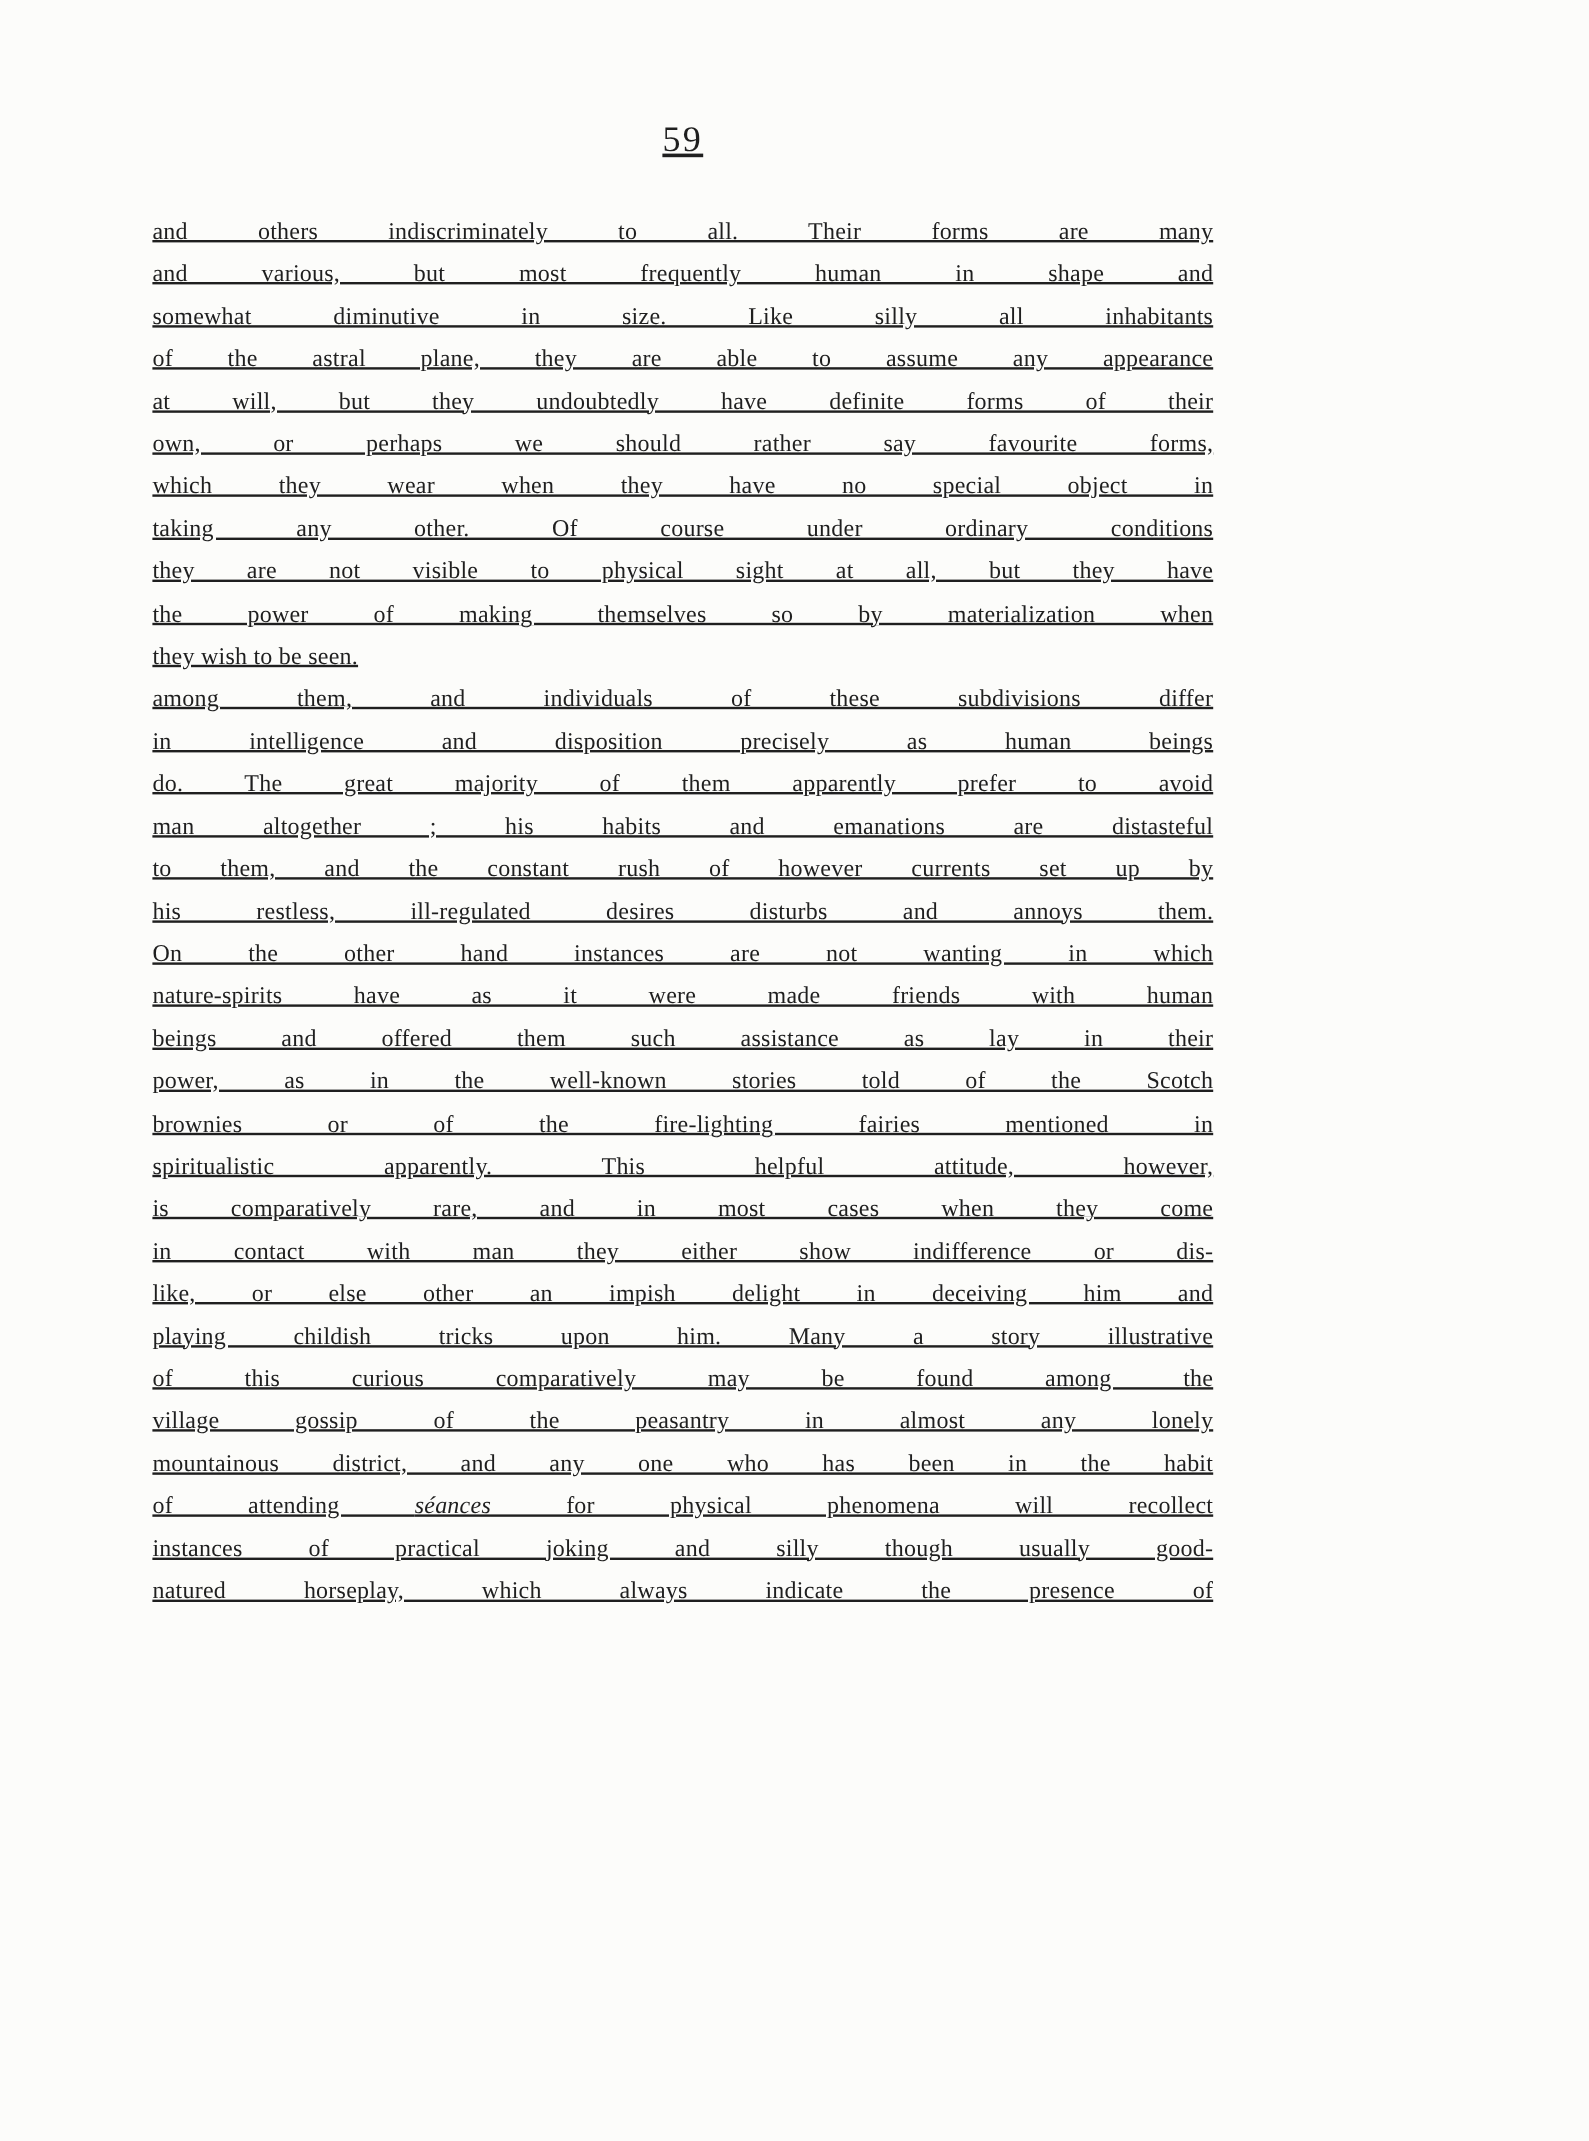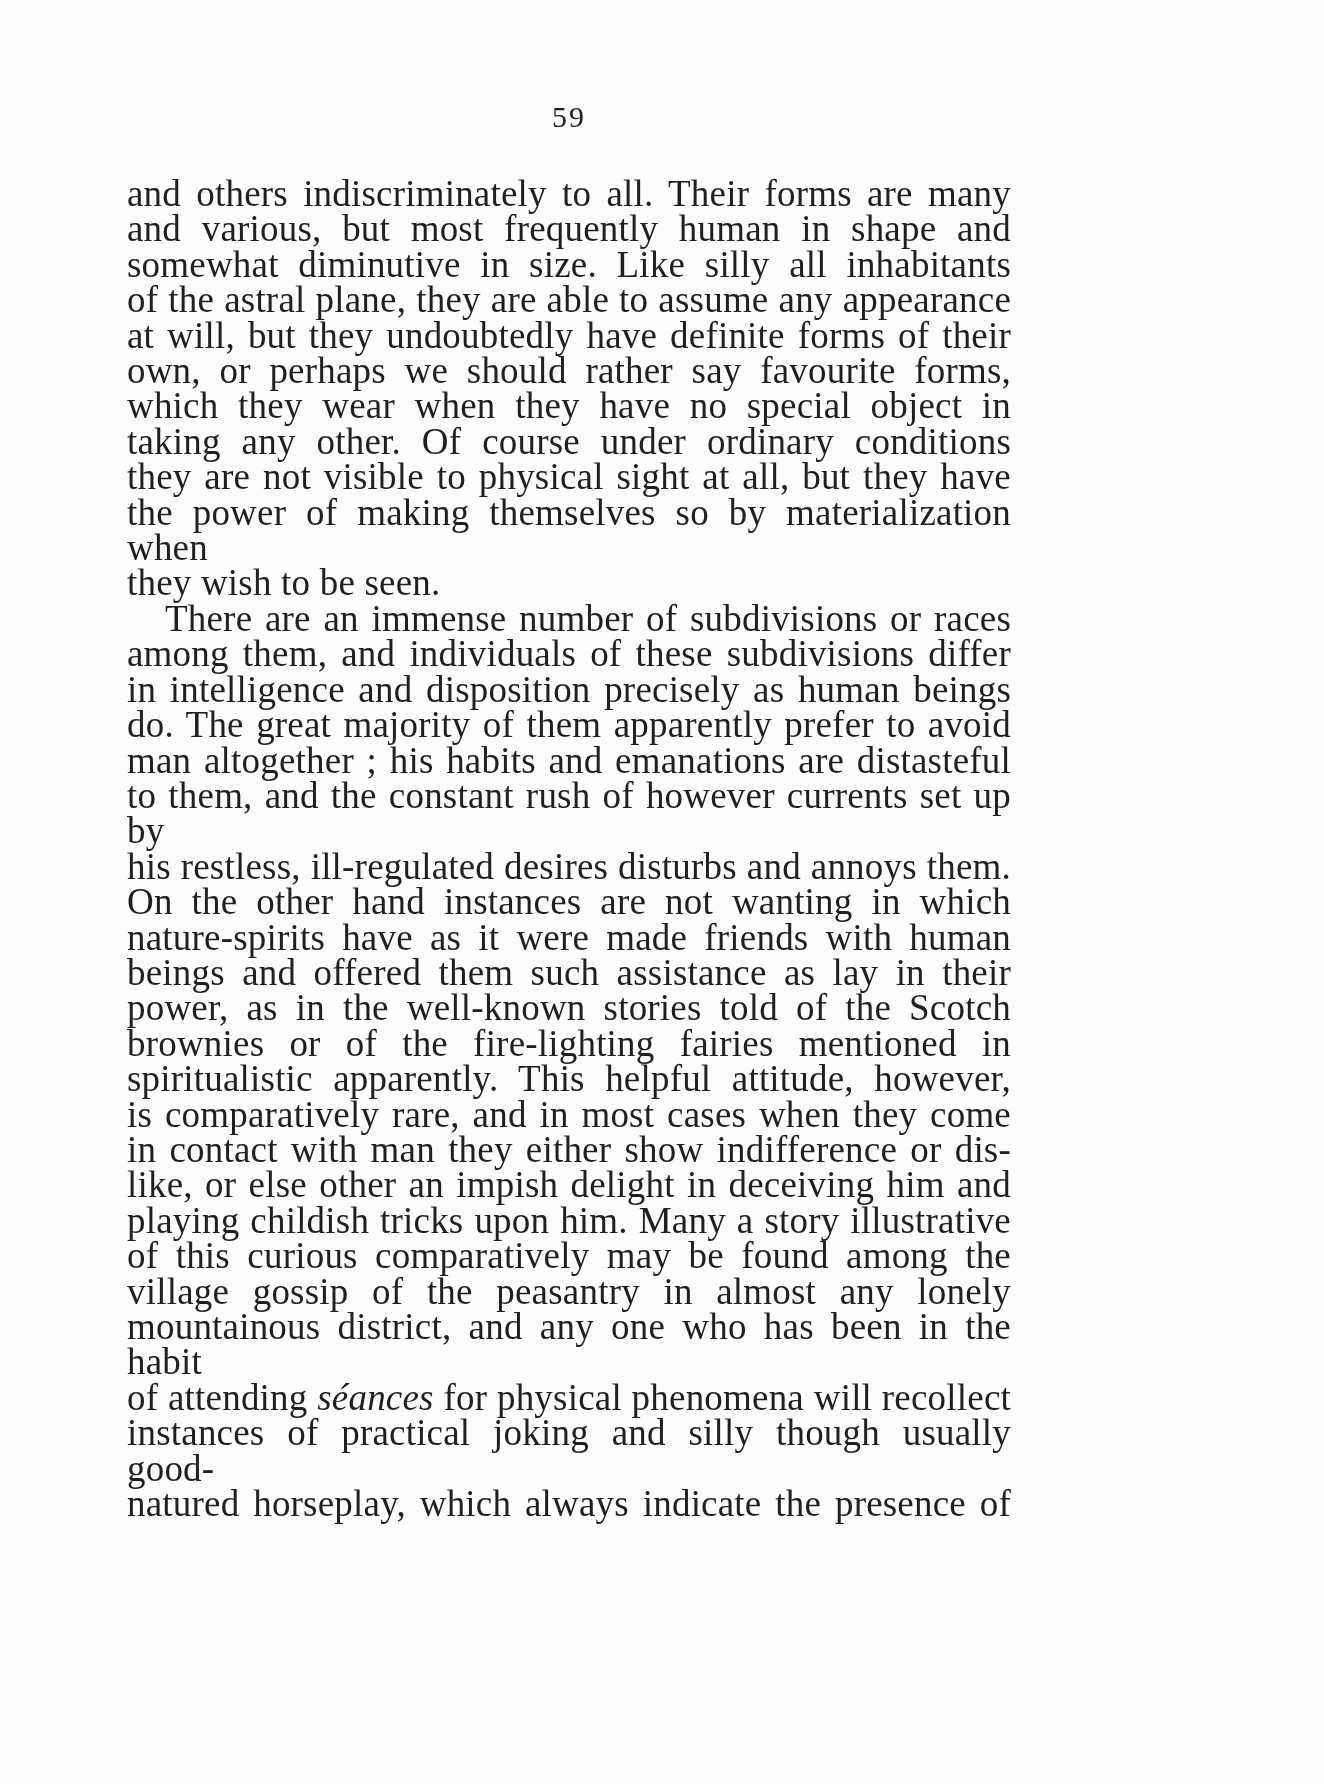--- a/index.html
+++ b/index.html
@@ -9,34 +9,35 @@
     height: 1784px;
     background: #fcfcfa;
     font-family: "Liberation Serif", "DejaVu Serif", serif;
     color: #1f1f1f;
     overflow: hidden;
   }
   .page {
     width: 1324px;
     height: 1784px;
     position: relative;
+    text-decoration: underline;
   }
   .page-number {
     padding-top: 100px;
     margin-left: 127px;
     width: 884px;
     text-align: center;
     font-size: 30px;
     letter-spacing: 2px;
   }
   .text-block {
     margin-left: 127px;
     margin-top: 42px;
     width: 884px;
-    font-size: 37px;
+    font-size: 20px;
     line-height: 35.4px;
     letter-spacing: 0.2px;
   }
   .paragraph { margin: 0; padding: 0; }
   .line {
     text-align: justify;
     text-align-last: justify;
     white-space: normal;
   }
   .line.no-justify { text-align-last: left; }
@@ -60,21 +61,20 @@
       <div class="line">at will, but they undoubtedly have definite forms of their</div>
       <div class="line">own, or perhaps we should rather say favourite forms,</div>
       <div class="line">which they wear when they have no special object in</div>
       <div class="line">taking any other. Of course under ordinary conditions</div>
       <div class="line">they are not visible to physical sight at all, but they have</div>
       <div class="line">the power of making themselves so by materialization when</div>
       <div class="line no-justify">they wish to be seen.</div>
     </div>
 
     <div class="paragraph">
-      <div class="line indent">There are an immense number of subdivisions or races</div>
       <div class="line">among them, and individuals of these subdivisions differ</div>
       <div class="line">in intelligence and disposition precisely as human beings</div>
       <div class="line">do. The great majority of them apparently prefer to avoid</div>
       <div class="line">man altogether ; his habits and emanations are distasteful</div>
       <div class="line">to them, and the constant rush of however currents set up by</div>
       <div class="line">his restless, ill-regulated desires disturbs and annoys them.</div>
       <div class="line">On the other hand instances are not wanting in which</div>
       <div class="line">nature-spirits have as it were made friends with human</div>
       <div class="line">beings and offered them such assistance as lay in their</div>
       <div class="line">power, as in the well-known stories told of the Scotch</div>

